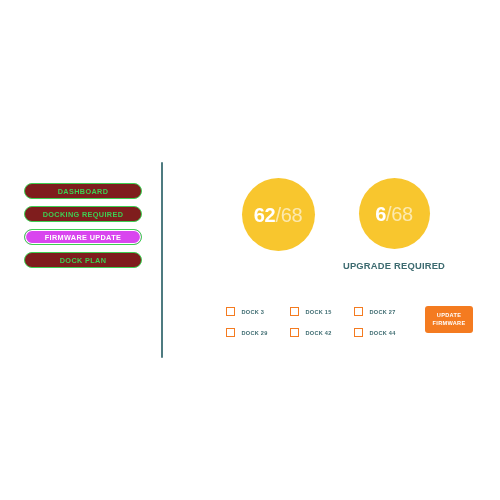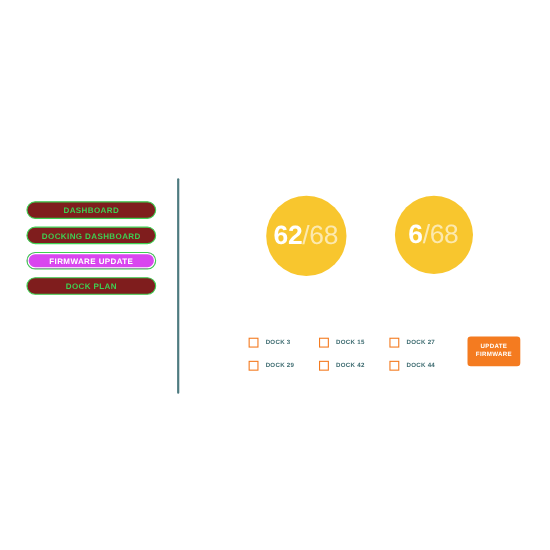--- a/index.html
+++ b/index.html
@@ -88,21 +88,21 @@
     border-radius: 50%;
     background: #f8c62e;
     margin: 0 auto;
     display: flex;
     align-items: center;
     justify-content: center;
   }
   .circle-1 { width: 71px; height: 71px; }
 
   .frac {
-    font-size: 24px;
+    font-size: 20px;
     font-weight: bold;
     letter-spacing: -0.3px;
     white-space: nowrap;
     line-height: 1;
   }
   .frac .num {
     color: #ffffff;
   }
   .frac .den {
     color: rgba(255,255,255,0.62);
@@ -173,37 +173,38 @@
     padding: 0;
   }
 </style>
 </head>
 <body>
 
 <div id="app">
 
   <nav id="sidebar">
       <div class="nav-btn">DASHBOARD</div>
-      <div class="nav-btn">DOCKING DASHBOARD</div>
+      <div class="nav-btn">DOCKING REQUIRED</div>
       <div class="nav-btn active">FIRMWARE UPDATE</div>
       <div class="nav-btn">DOCK PLAN</div>
     </nav>
 
   <div id="divider"></div>
 
   <section id="stats">
       <div class="stat stat-0">
         <div class="circle circle-0">
           <div class="frac"><span class="num">62</span><span class="den">/68</span></div>
         </div>
       </div>
       <div class="stat stat-1">
         <div class="circle circle-1">
           <div class="frac"><span class="num">6</span><span class="den">/68</span></div>
         </div>
+        <div class="stat-label">UPGRADE REQUIRED</div>
       </div>
     </section>
 
   <div id="docks">
       <div class="dock-item">
         <span class="checkbox"></span>
         <span class="dock-label">DOCK 3</span>
       </div>
       <div class="dock-item">
         <span class="checkbox"></span>

